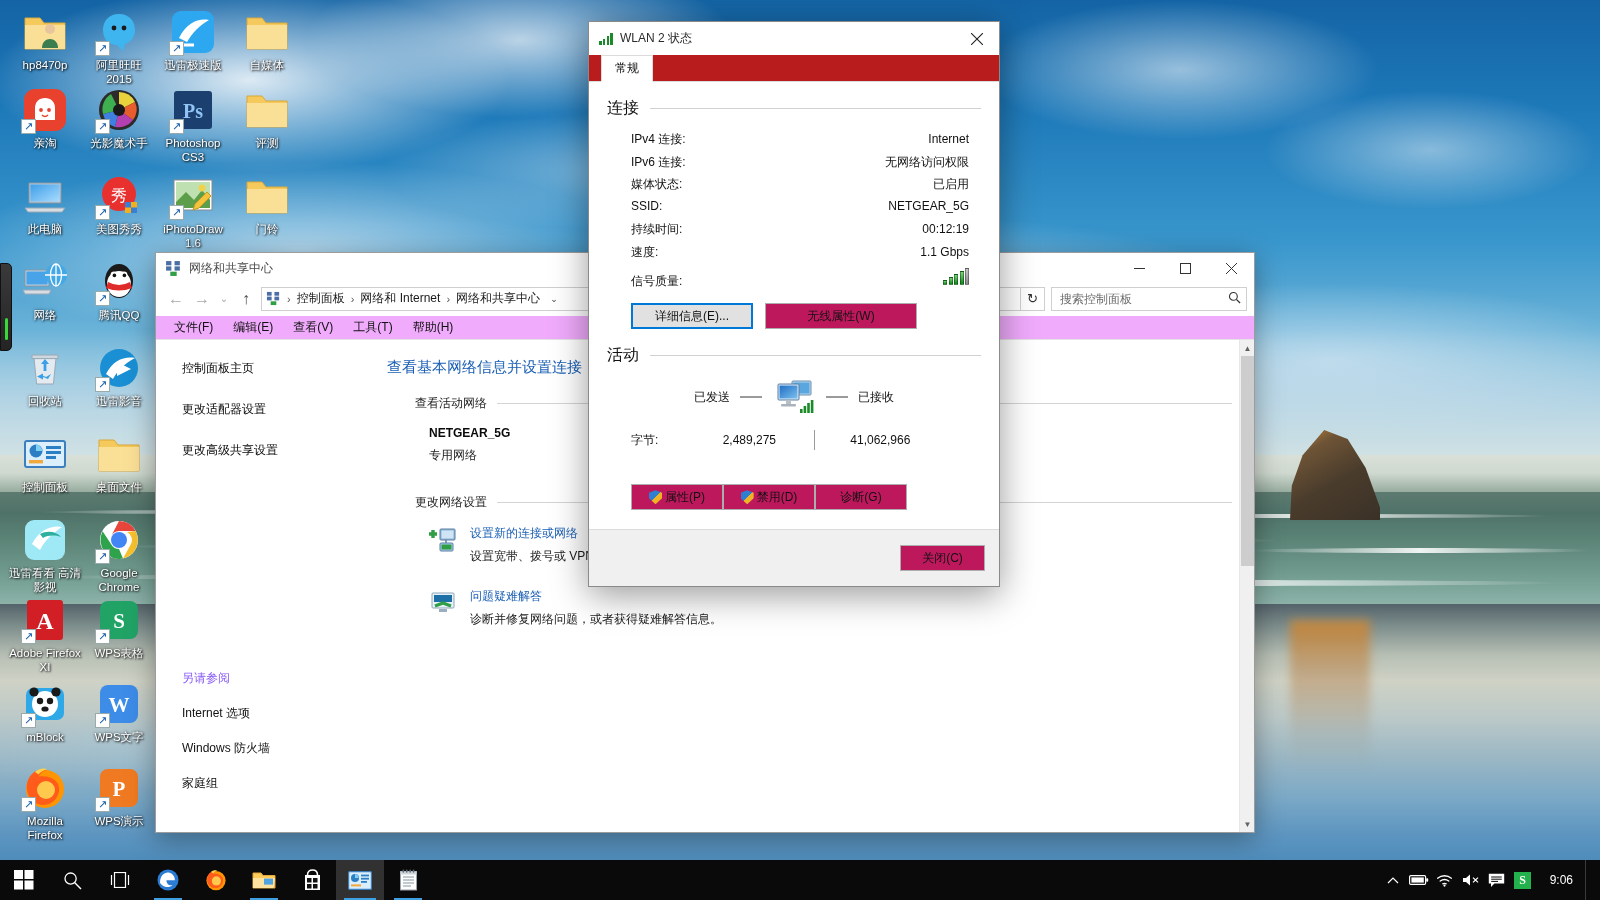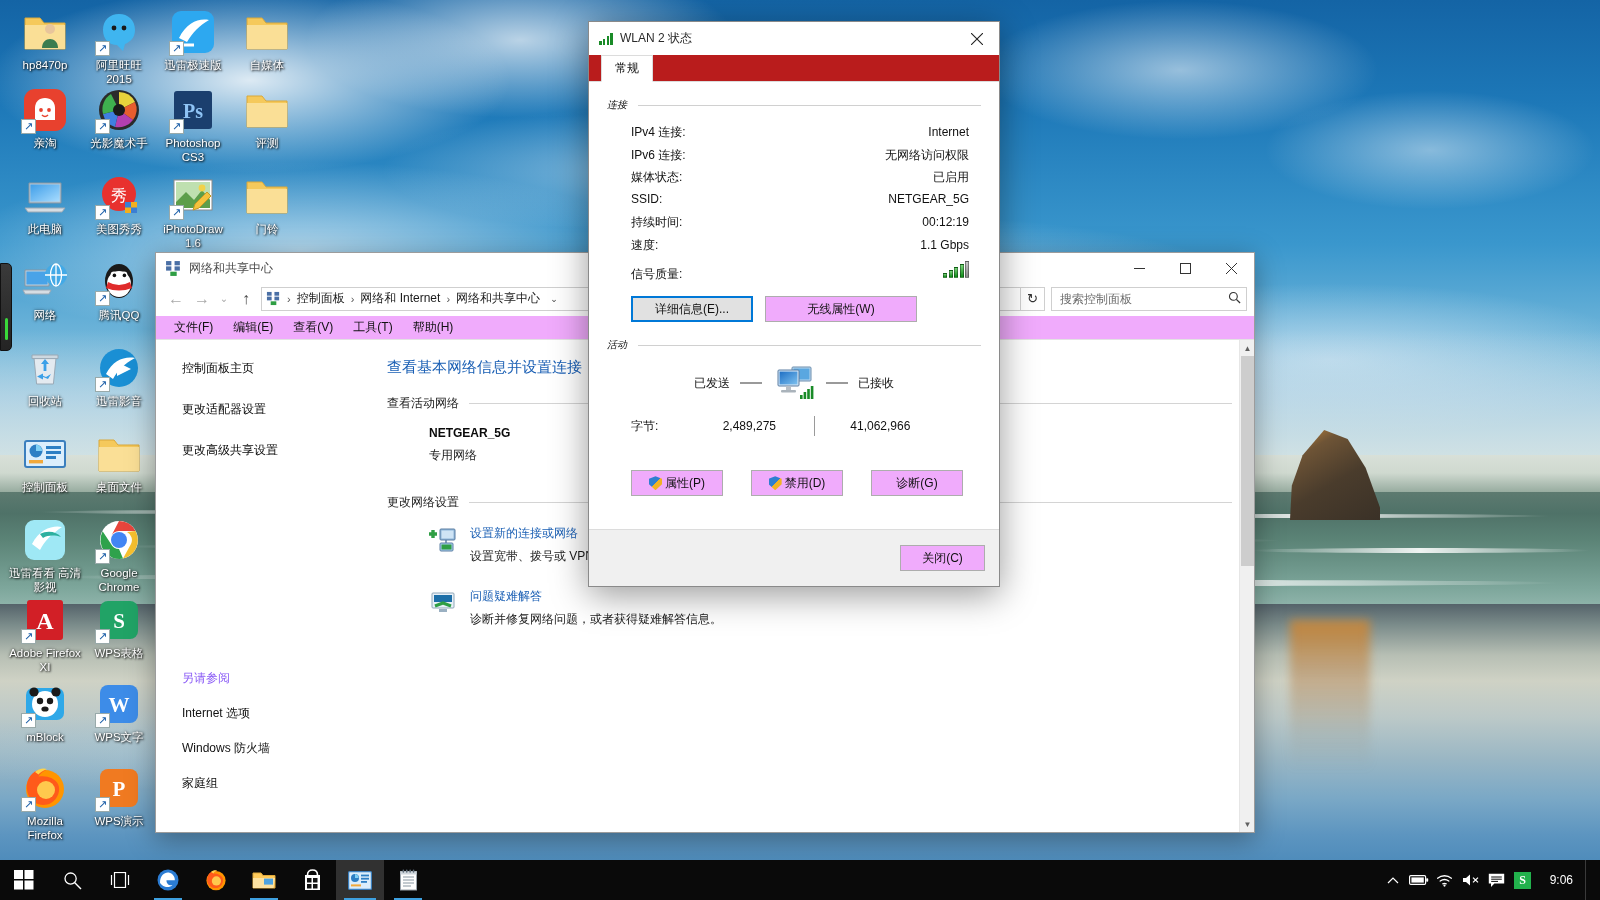--- a/index.html
+++ b/index.html
@@ -166,21 +166,21 @@
     display: flex; flex-direction: column;
   }
   .left-link { font-size: 12px; color: #0a0a0a; margin-bottom: 24px; }
   .see-also { margin-top: auto; padding-bottom: 22px; }
   .see-also .hd { font-size: 12px; color: #8b5cf6; margin-bottom: 18px; }
   .see-also .sl { font-size: 12px; color: #111; margin-bottom: 18px; }
 
   .ex-main { flex: 1; padding: 18px 22px 0 26px; position: relative; }
   .main-h1 { font-size: 15px; color: #1a5fb4; margin-bottom: 18px; }
   .sec-hd { display: flex; align-items: center; gap: 10px; margin-bottom: 14px; }
-  .sec-hd .txt { font-size: 12px; color: #1a1a1a; white-space: nowrap; }
+  .sec-hd .txt { font-size: 12px; color: #1a1a1a; white-space: nowrap; margin-left: 28px; }
   .sec-hd .rule { flex: 1; height: 1px; background: #d4d4d4; }
   .net-block { padding-left: 42px; margin-bottom: 30px; }
   .net-name { font-size: 12px; font-weight: bold; color: #0a0a0a; margin-bottom: 7px; }
   .net-type { font-size: 12px; color: #1a1a1a; }
   .task-row { display: flex; gap: 13px; margin-bottom: 24px; padding-left: 42px; }
   .task-ico { width: 28px; height: 26px; flex: none; margin-top: 2px; }
   .task-link { font-size: 12px; color: #1a5fb4; margin-bottom: 6px; }
   .task-desc { font-size: 12px; color: #1a1a1a; line-height: 16px; }
   .vscroll {
     position: absolute; right: 0; top: 0; width: 15px; height: 100%;
@@ -216,35 +216,35 @@
     border: 1px solid #dcdcdc; border-bottom: 1px solid #fff;
     display: flex; align-items: center; justify-content: center;
     font-size: 12px; color: #111; position: relative; top: 1px;
   }
 
   .dlg-pane {
     flex: 1; background: #fff; margin: 0; padding: 16px 18px 0 18px;
     border-bottom: 1px solid #dcdcdc; overflow: hidden;
   }
   .grp-hd { display: flex; align-items: center; gap: 11px; margin-bottom: 12px; }
-  .grp-hd .t { font-size: 10px; color: #111; white-space: nowrap; font-style: italic; }
+  .grp-hd .t { font-size: 16px; color: #111; white-space: nowrap; }
   .grp-hd .r { flex: 1; height: 1px; background: #d0d0d0; }
 
   .kv { display: flex; align-items: baseline; padding: 0 12px 0 24px; height: 22.6px; }
   .kv .k { font-size: 12px; color: #111; }
   .kv .v { margin-left: auto; font-size: 12px; color: #111; }
 
   .sigbars { margin-left: auto; display: flex; align-items: flex-end; gap: 1.5px; height: 18px; }
   .sigbars i { width: 4px; display: block; border: 1px solid rgba(0,0,0,.35); }
   .sigbars i.g { background: linear-gradient(180deg,#7ad67a,#0f8b18); }
   .sigbars i.d { background: linear-gradient(180deg,#c7c7c7,#8e8e8e); }
 
   .btn-row { display: flex; gap: 12px; padding: 14px 12px 0 24px; }
   .btn {
-    height: 26px; background: #f0abfc; border: 1px solid #adadad;
+    height: 26px; background: #be185d; border: 1px solid #adadad;
     font-size: 12px; color: #111; display: flex; align-items: center; justify-content: center;
     gap: 3px; font-family: inherit; cursor: default;
   }
   .btn.focus { border: 2px solid #0078d7; background: #e1e1e1; }
 
   .activity-wrap { margin-top: 16px; }
   .act-row {
     display: flex; align-items: center; justify-content: center;
     gap: 10px; margin-top: 12px; padding: 0 18px;
   }
@@ -252,21 +252,21 @@
   .act-lbl.r { text-align: left; }
   .dash { width: 22px; height: 2px; background: #9a9a9a; }
   .pcicon { width: 44px; height: 38px; position: relative; }
 
   .bytes-row { display: flex; align-items: center; margin-top: 14px; padding: 0 18px 0 24px; }
   .bytes-row .bk { font-size: 12px; color: #111; }
   .bytes-row .bsent { font-size: 12px; color: #111; width: 130px; text-align: center; margin-left: 26px; }
   .bytes-row .bsep { width: 1px; height: 20px; background: #9a9a9a; }
   .bytes-row .brecv { font-size: 12px; color: #111; width: 130px; text-align: center; }
 
-  .bottom-row { display: flex; gap: 28px; padding: 34px 0 0 24px; }
+  .bottom-row { display: flex; gap: 0; padding: 34px 0 0 24px; }
   .shield {
     width: 13px; height: 14px; flex: none;
     background: linear-gradient(135deg,#2f7fd0 0 50%, #f0b323 50% 100%);
     clip-path: polygon(50% 0%, 100% 18%, 100% 58%, 50% 100%, 0% 58%, 0% 18%);
     border: 0;
   }
   .dlg-foot {
     height: 56px; background: #f0f0f0; display: flex; align-items: center;
     justify-content: flex-end; padding-right: 14px; flex: none;
   }

